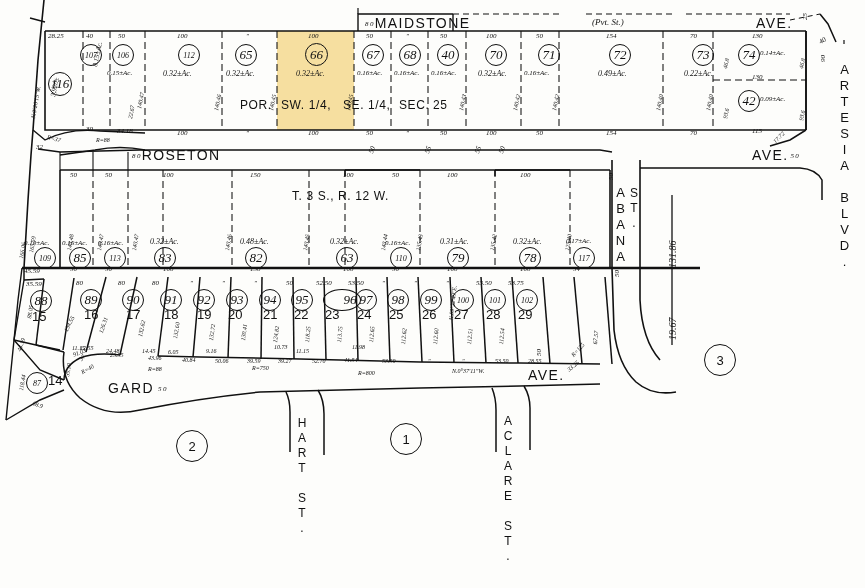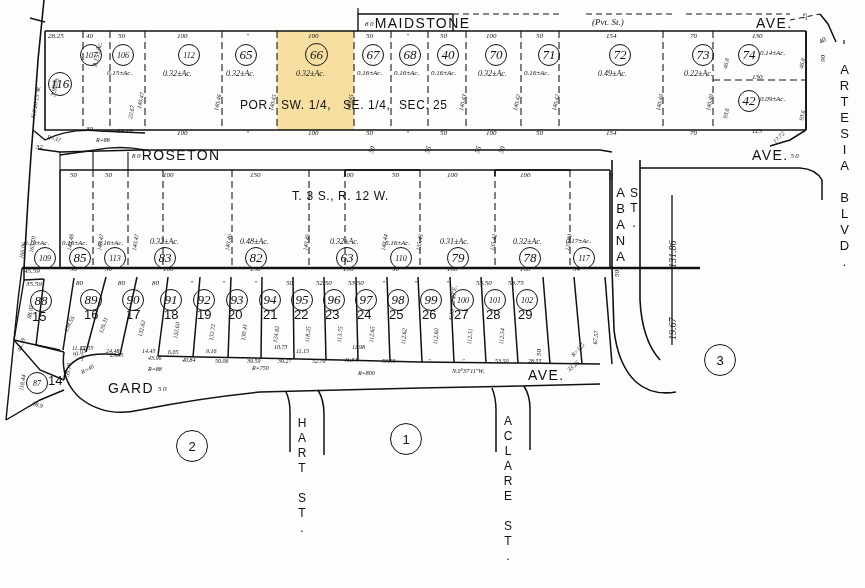--- a/index.html
+++ b/index.html
@@ -455,21 +455,21 @@
 <div class="circ" style="left:259px;top:289px;width:20px;height:20px;">
       <span class="pnum">94</span>
     </div>
 <div class="lbl lot" style="left:263px;top:308px;"><span>21</span></div>
 
 <div class="circ" style="left:291px;top:289px;width:20px;height:20px;">
       <span class="pnum">95</span>
     </div>
 <div class="lbl lot" style="left:294px;top:308px;"><span>22</span></div>
 
-<div class="circ" style="left:323px;top:289px;width:20px;height:20px;">
+<div class="circ" style="left:323px;top:289px;width:20px;height:20px;padding-left:16px;">
       <span class="pnum">96</span>
     </div>
 <div class="lbl lot" style="left:325px;top:308px;"><span>23</span></div>
 
 <div class="circ" style="left:355px;top:289px;width:20px;height:20px;">
       <span class="pnum">97</span>
     </div>
 <div class="lbl lot" style="left:357px;top:308px;"><span>24</span></div>
 
 <div class="circ" style="left:387px;top:289px;width:20px;height:20px;">

